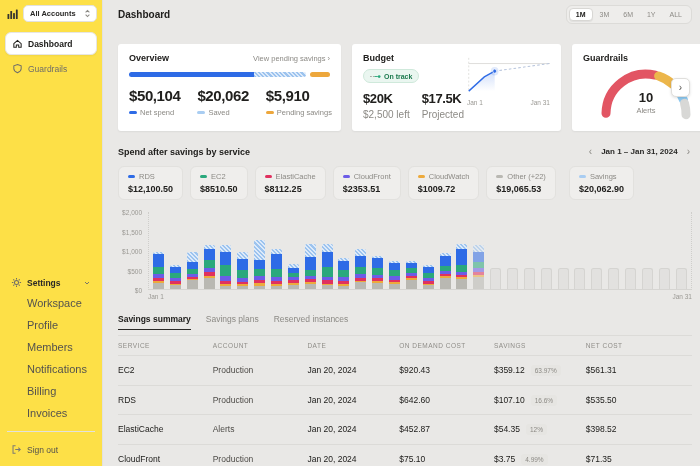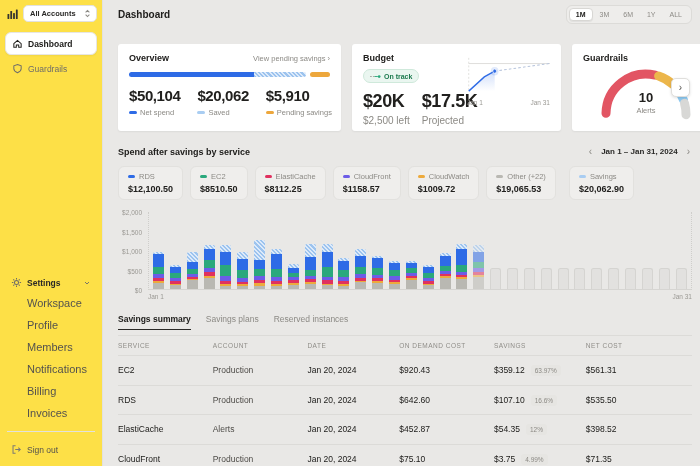--- a/index.html
+++ b/index.html
@@ -62,21 +62,21 @@
   .stat-value { font-size:15px; font-weight:bold; letter-spacing:-0.4px; }
   .stat-label { display:flex; align-items:center; gap:3px; font-size:7.5px; color:#8c8a85; margin-top:4px; white-space:nowrap; }
   .dash { width:8px; height:3px; border-radius:2px; display:inline-block; }
 
   .card.budget { width:209px; display:flex; gap:8px; }
   .budget-left { width:96px; flex:none; }
   .status-badge { display:inline-flex; align-items:center; gap:3px; font-size:7px; font-weight:bold;
                   color:#1d7a4f; background:#eaf6f0; border:1px solid #cfe9db; border-radius:9px;
                   padding:2.5px 6px; margin:6px 0 8px; }
   .budget-stats { display:flex; gap:12px; }
-  .budget-stats .stat-value { font-size:18px; }
+  .budget-stats .stat-value { font-size:13px; }
   .budget-stats .sub { font-size:10px; color:#8c8a85; margin-top:3px; white-space:nowrap; }
   .budget-chart { flex:1; padding-top:2px; }
   .budget-xlabels { display:flex; justify-content:space-between; font-size:6.5px; color:#9a9893; margin-top:2px; }
 
   .card.guardrails { width:210px; position:relative; }
   .gauge-wrap { position:relative; width:110px; margin:1px 0 0 8px; }
   .gauge-center { position:absolute; left:0; top:26px; width:110px; text-align:center; }
   .gauge-count { font-size:13px; font-weight:bold; }
   .gauge-label { font-size:7.5px; color:#8c8a85; margin-top:1px; }
   .carousel-next { position:absolute; right:10px; top:78px; width:19px; height:19px; background:#fff;
@@ -348,21 +348,21 @@
             <span class="chip-dash" style="background:#e0315f"></span>
             <span>ElastiCache</span>
           </div>
           <div class="chip-value">$8112.25</div>
         </div>
         <div class="chip">
           <div class="chip-top">
             <span class="chip-dash" style="background:#6c5ce7"></span>
             <span>CloudFront</span>
           </div>
-          <div class="chip-value">$1158.57</div>
+          <div class="chip-value">$2353.51</div>
         </div>
         <div class="chip">
           <div class="chip-top">
             <span class="chip-dash" style="background:#edaa3c"></span>
             <span>CloudWatch</span>
           </div>
           <div class="chip-value">$1009.72</div>
         </div>
         <div class="chip">
           <div class="chip-top">

